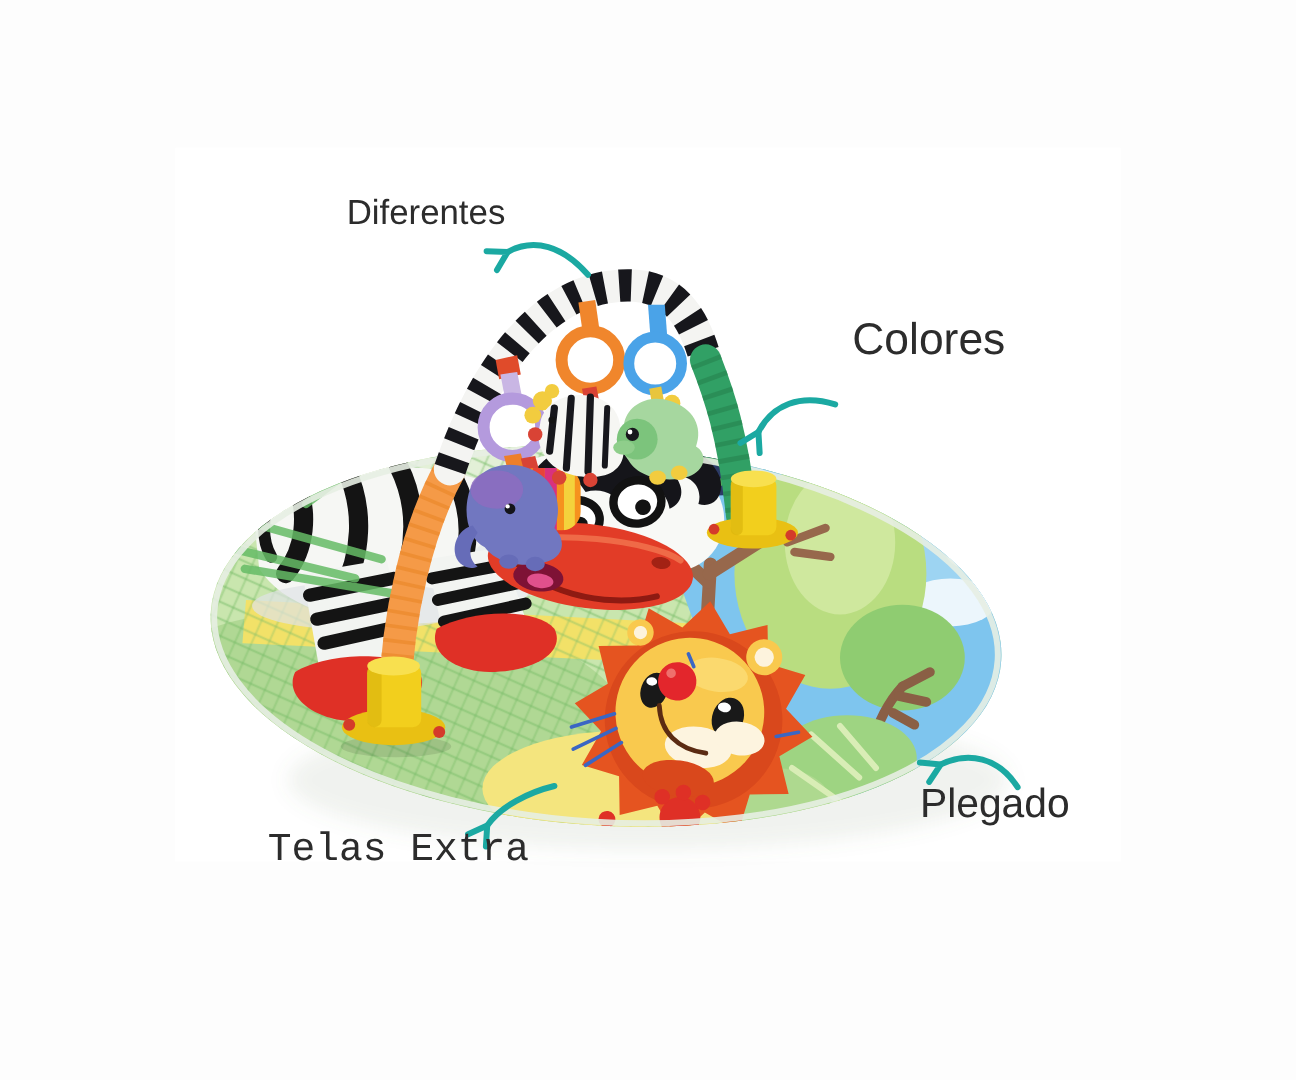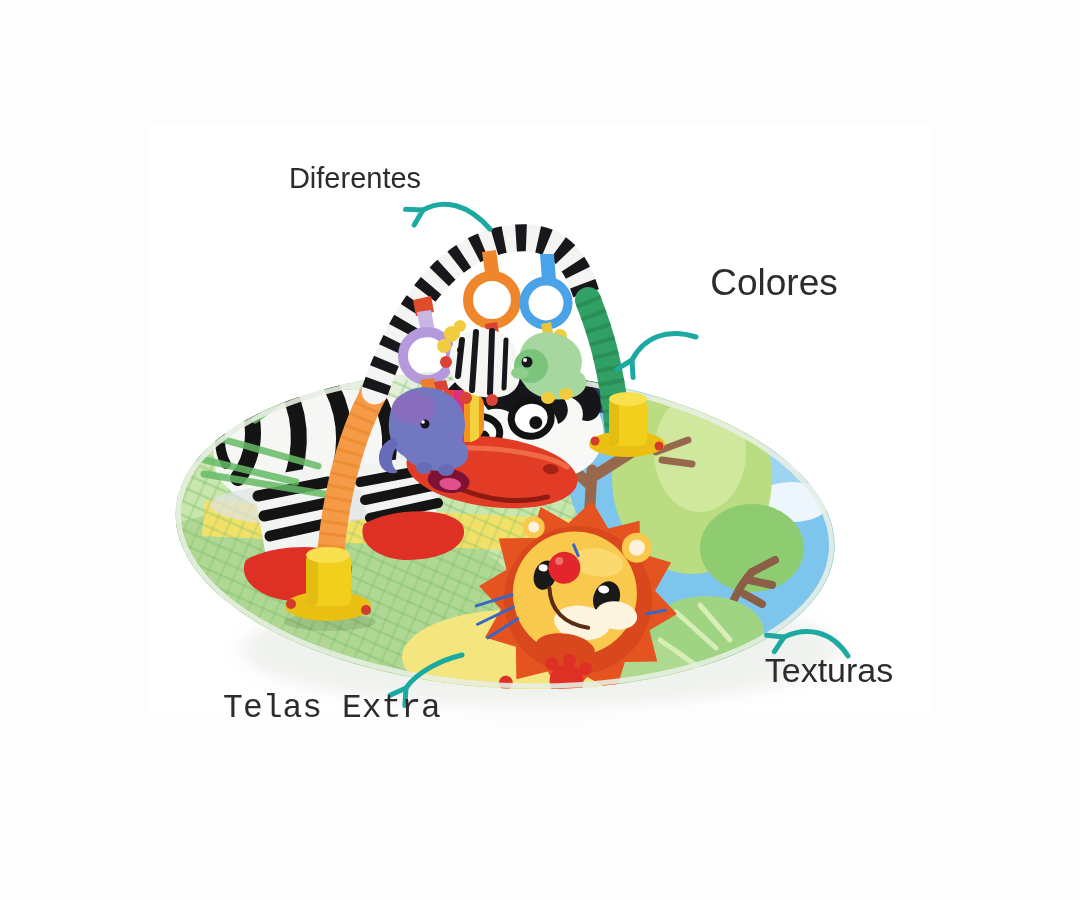--- a/index.html
+++ b/index.html
@@ -306,14 +306,14 @@
 <div class="callout" id="label-texturas">
   <span>Diferentes</span>
 </div>
 <div class="callout" id="label-colores">
   <span>Colores</span>
 </div>
 <div class="callout" id="label-telas">
   <span>Telas Extra</span>
 </div>
 <div class="callout" id="label-plegado">
-  <span>Texturas</span>
+  <span>Plegado</span>
 </div>
 
 </body></html>

